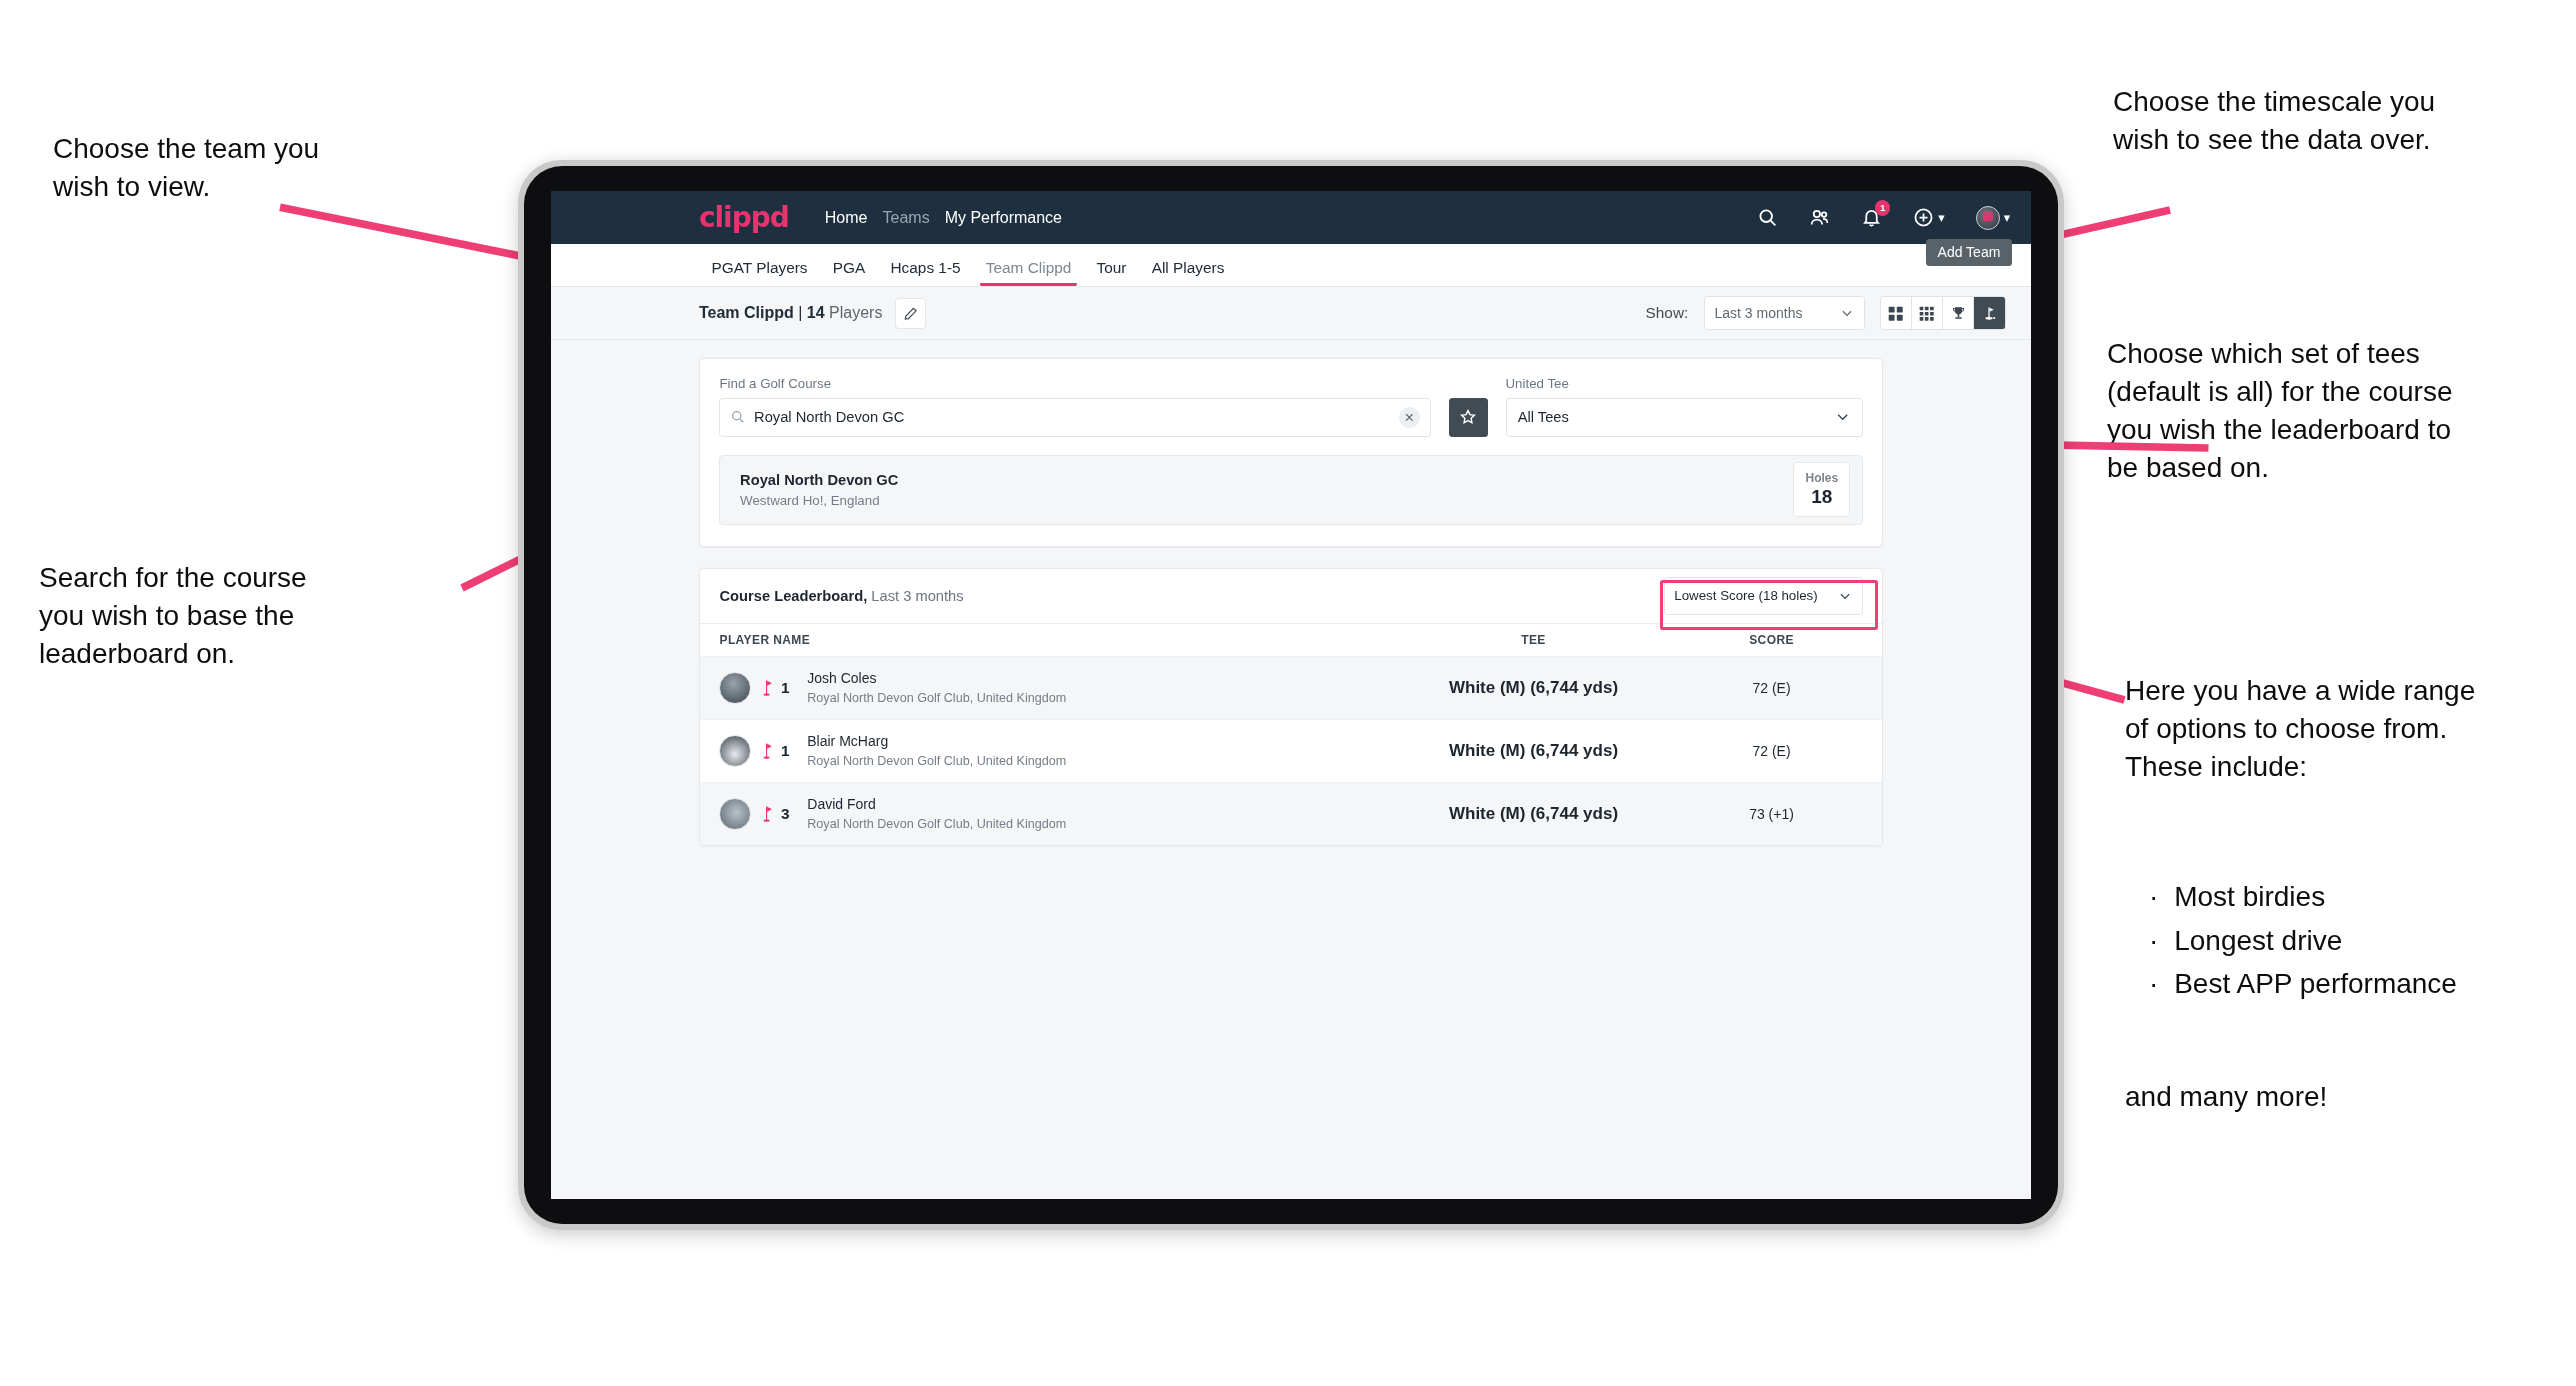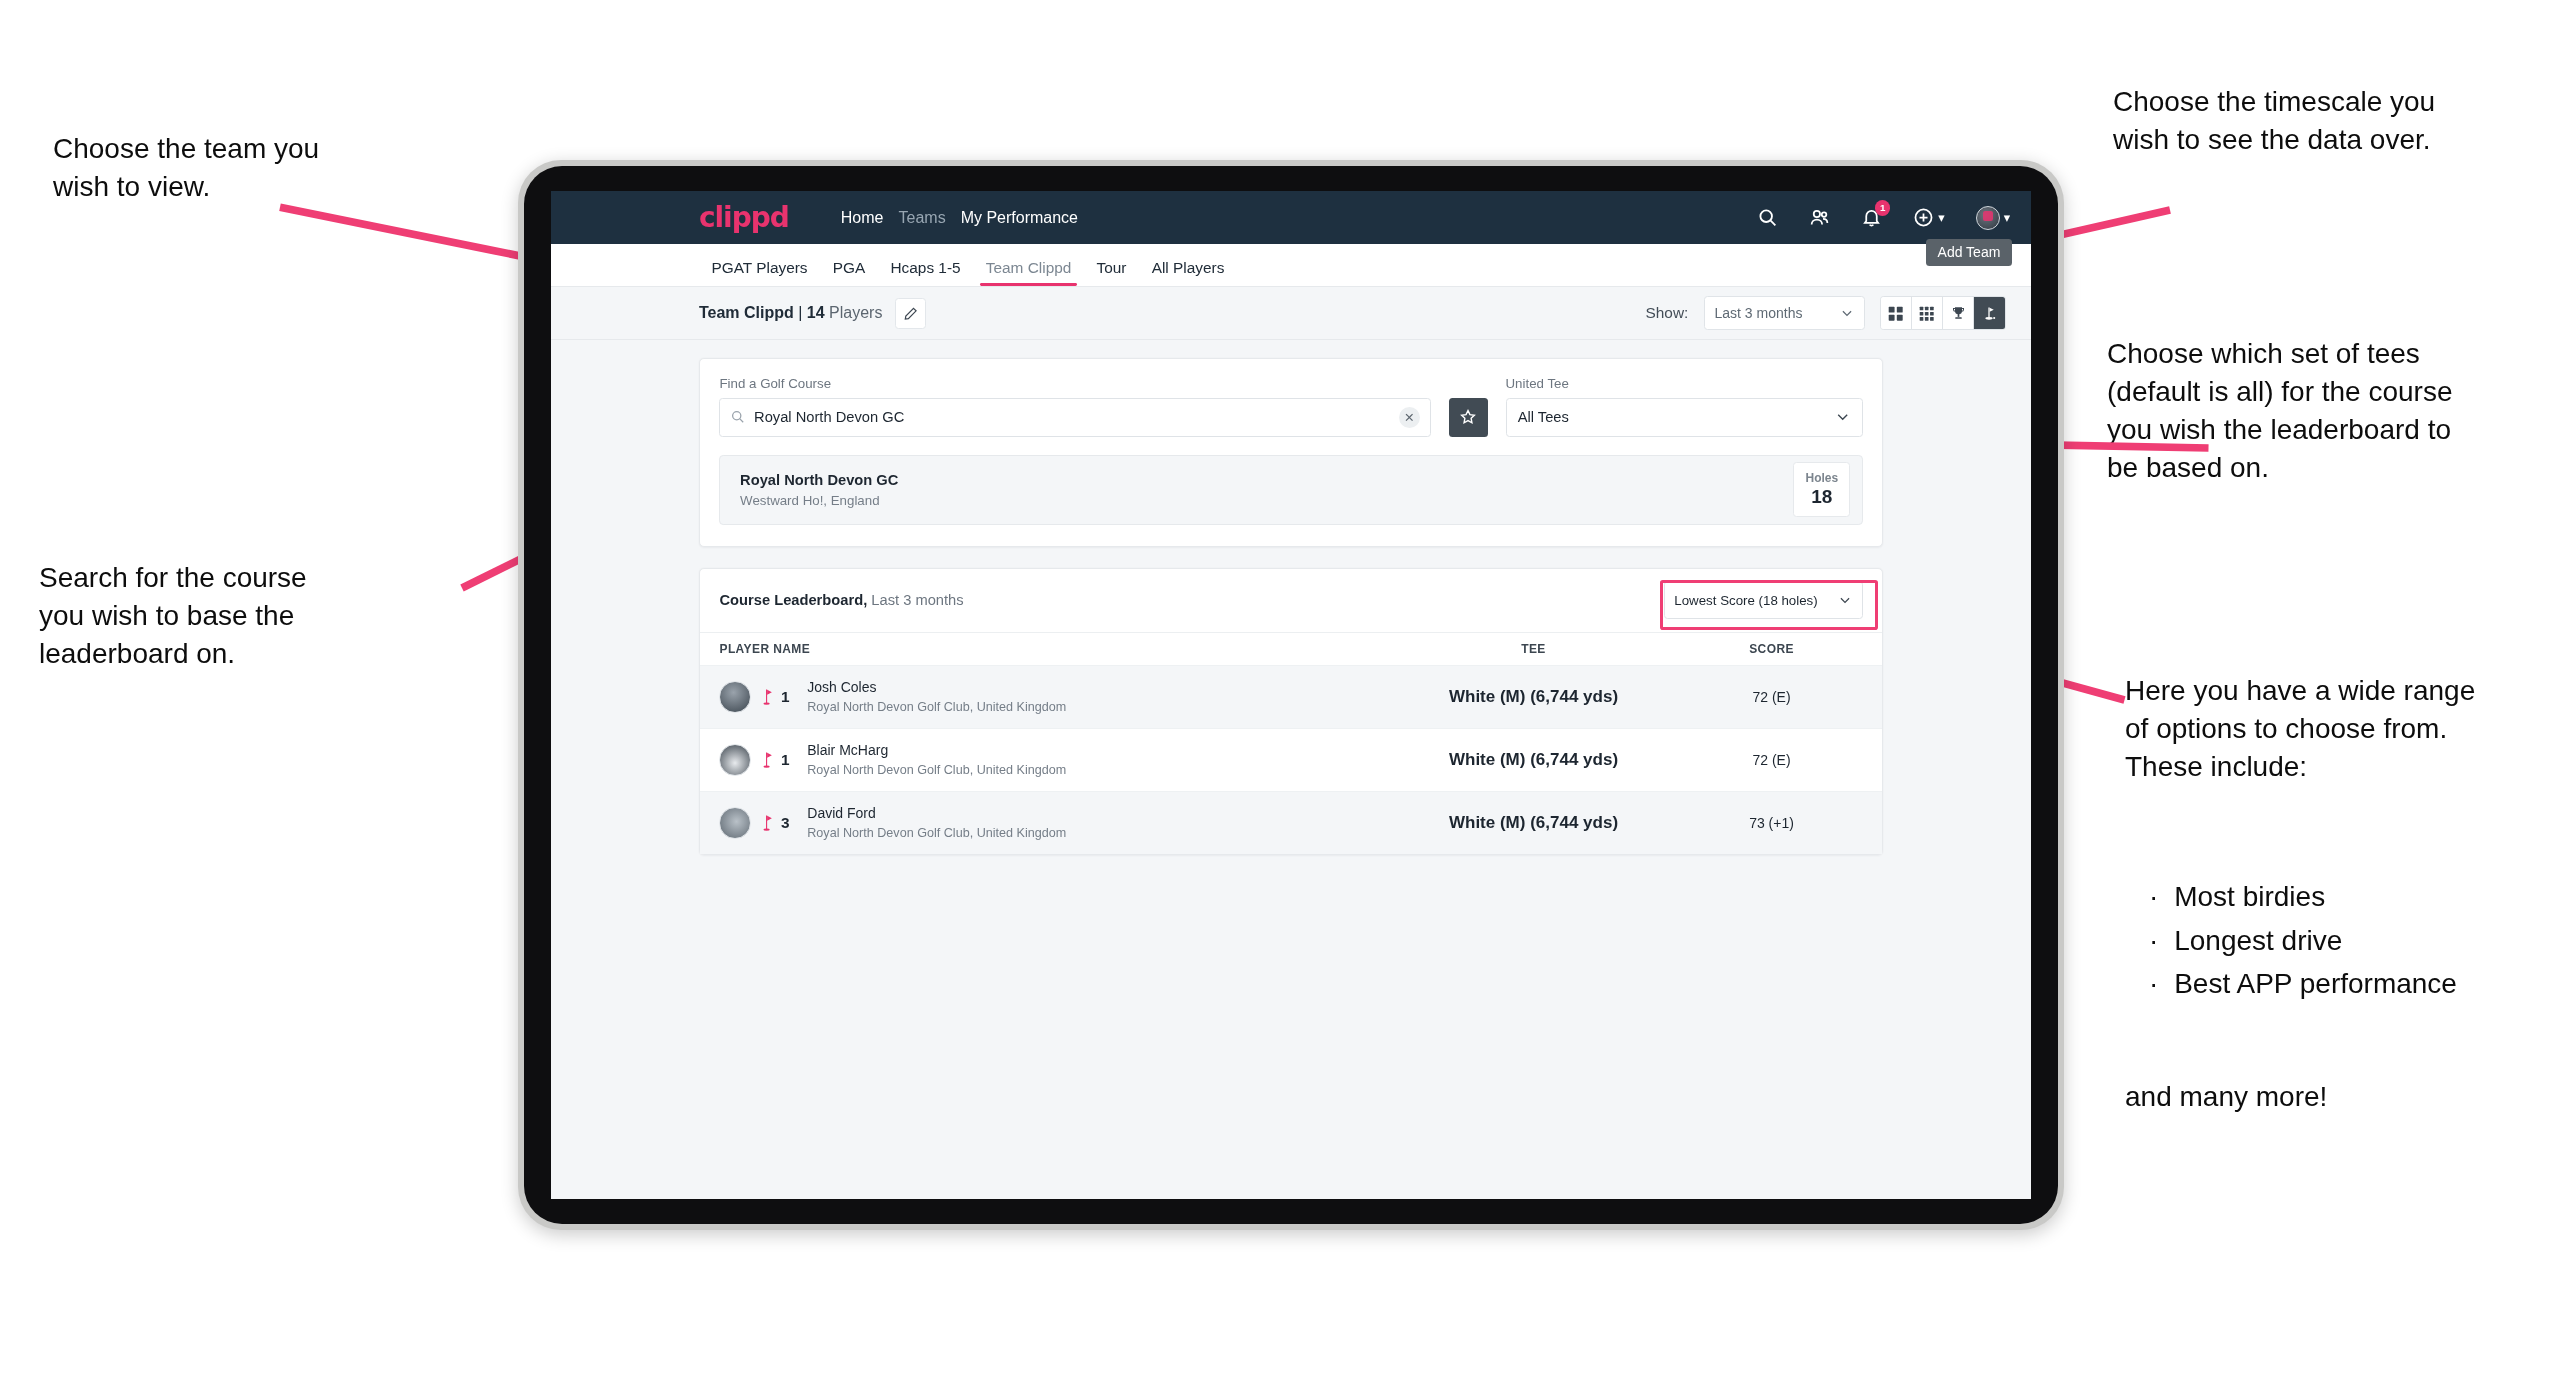--- a/index.html
+++ b/index.html
@@ -57,21 +57,21 @@
               border-radius:50%; background:#8f8f8d; }
 
   
   .appbar {
     height: 53px; background: #1e3040;
     display: flex; align-items: center;
     padding: 0 21px 0 0;
   }
   .logo {
     color: #e8336e; font-size: 28px; font-weight: 700;
-    letter-spacing: -1px; margin-left: 148px; margin-right: 52px;
+    letter-spacing: -1px; margin-left: 148px; margin-right: 36px;
     font-family: "DejaVu Sans", sans-serif;
   }
   .navlinks { display: flex; align-items: center; gap: 15px; }
   .navlinks a { color: #ffffff; font-size: 16px; text-decoration: none; }
   .navlinks a.dim { color: #98a6b2; }
   .appbar-right { margin-left: auto; display: flex; align-items: center; gap: 31px; }
   .ic { width: 21px; height: 21px; color: #fff; display:block; position: relative; }
   .badge {
     position: absolute; right: -8.4px; top: -7px;
     background: #e8336e; color: #fff; font-size: 9.8px; font-weight: 700;
@@ -186,21 +186,21 @@
     margin-left: auto; background: #fff; border: 0.7px solid #e6e9ec; border-radius: 3.5px;
     width: 57px; height: 55px; display: flex; flex-direction: column;
     align-items: center; justify-content: center;
   }
   .holes-chip .k { font-size: 12px; color: #7c858e; font-weight: bold; }
   .holes-chip .v { font-size: 19px; font-weight: 700; color: #1d2630; margin-top: 1.4px; }
 
   
   .lb-card { margin-top: 21px; position: relative; }
   .lb-head {
-    height: 64px; display: flex; align-items: center;
+    height: 55px; display: flex; align-items: center;
     padding: 0 19.6px; border-bottom: 0.7px solid #eceff1;
   }
   .lb-title { font-size: 14.7px; font-weight: 700; color: #1d2630; }
   .lb-title span { font-weight: 400; color: #6d7680; }
   .metric-select {
     margin-left: auto; width: 199px; height: 38px; background: #fff;
     border: 0.7px solid #dfe3e7; border-radius: 3.5px;
     display: flex; align-items: center; justify-content: space-between;
     padding: 0 9.8px; font-size: 13.3px; color: #1d2630; cursor: pointer;
   }

